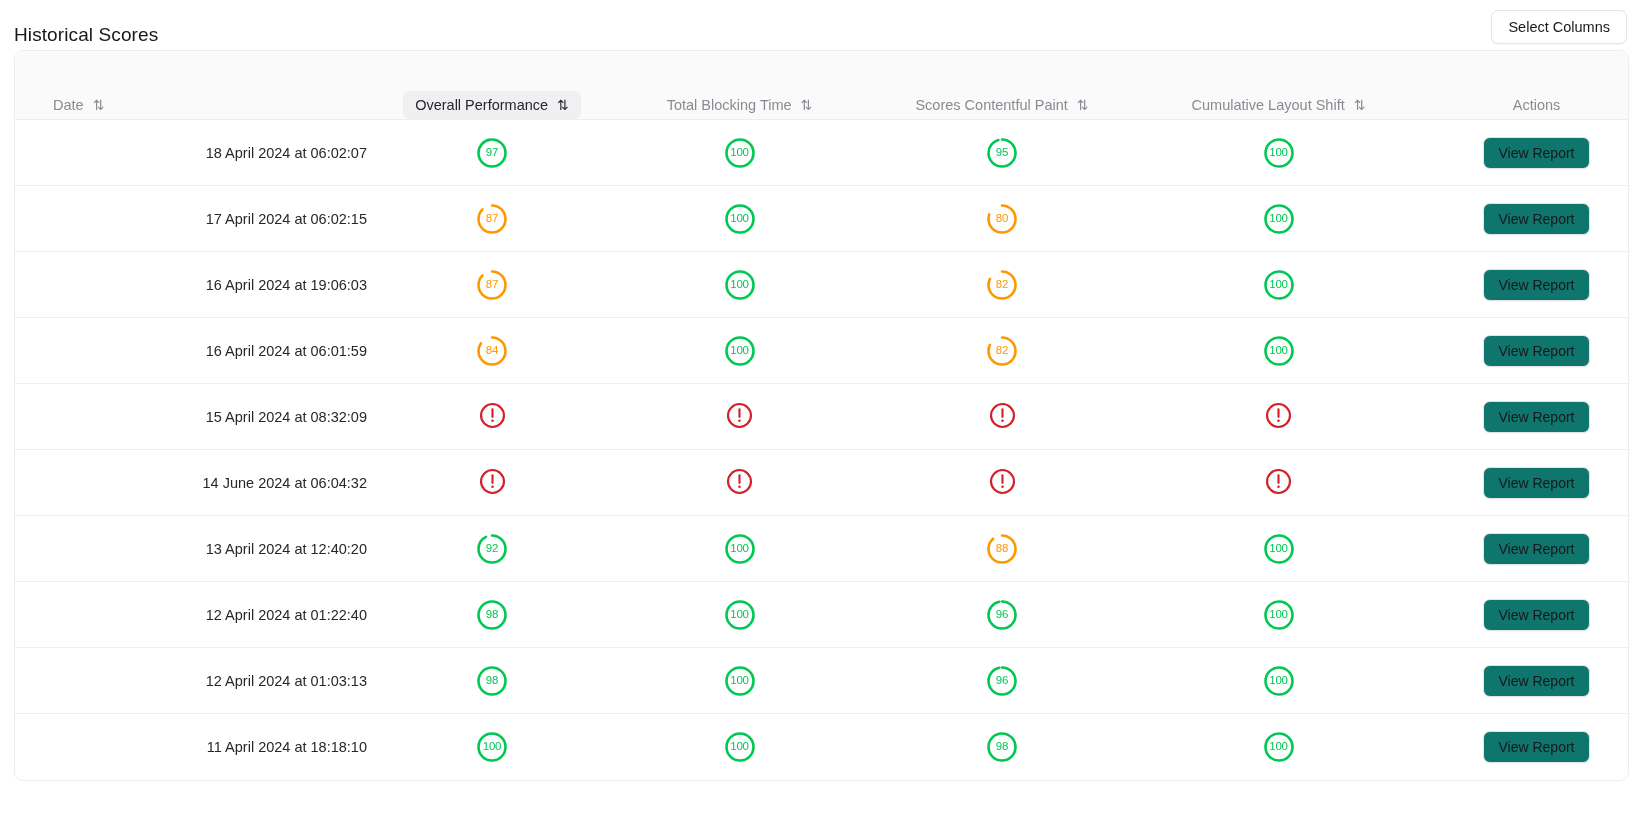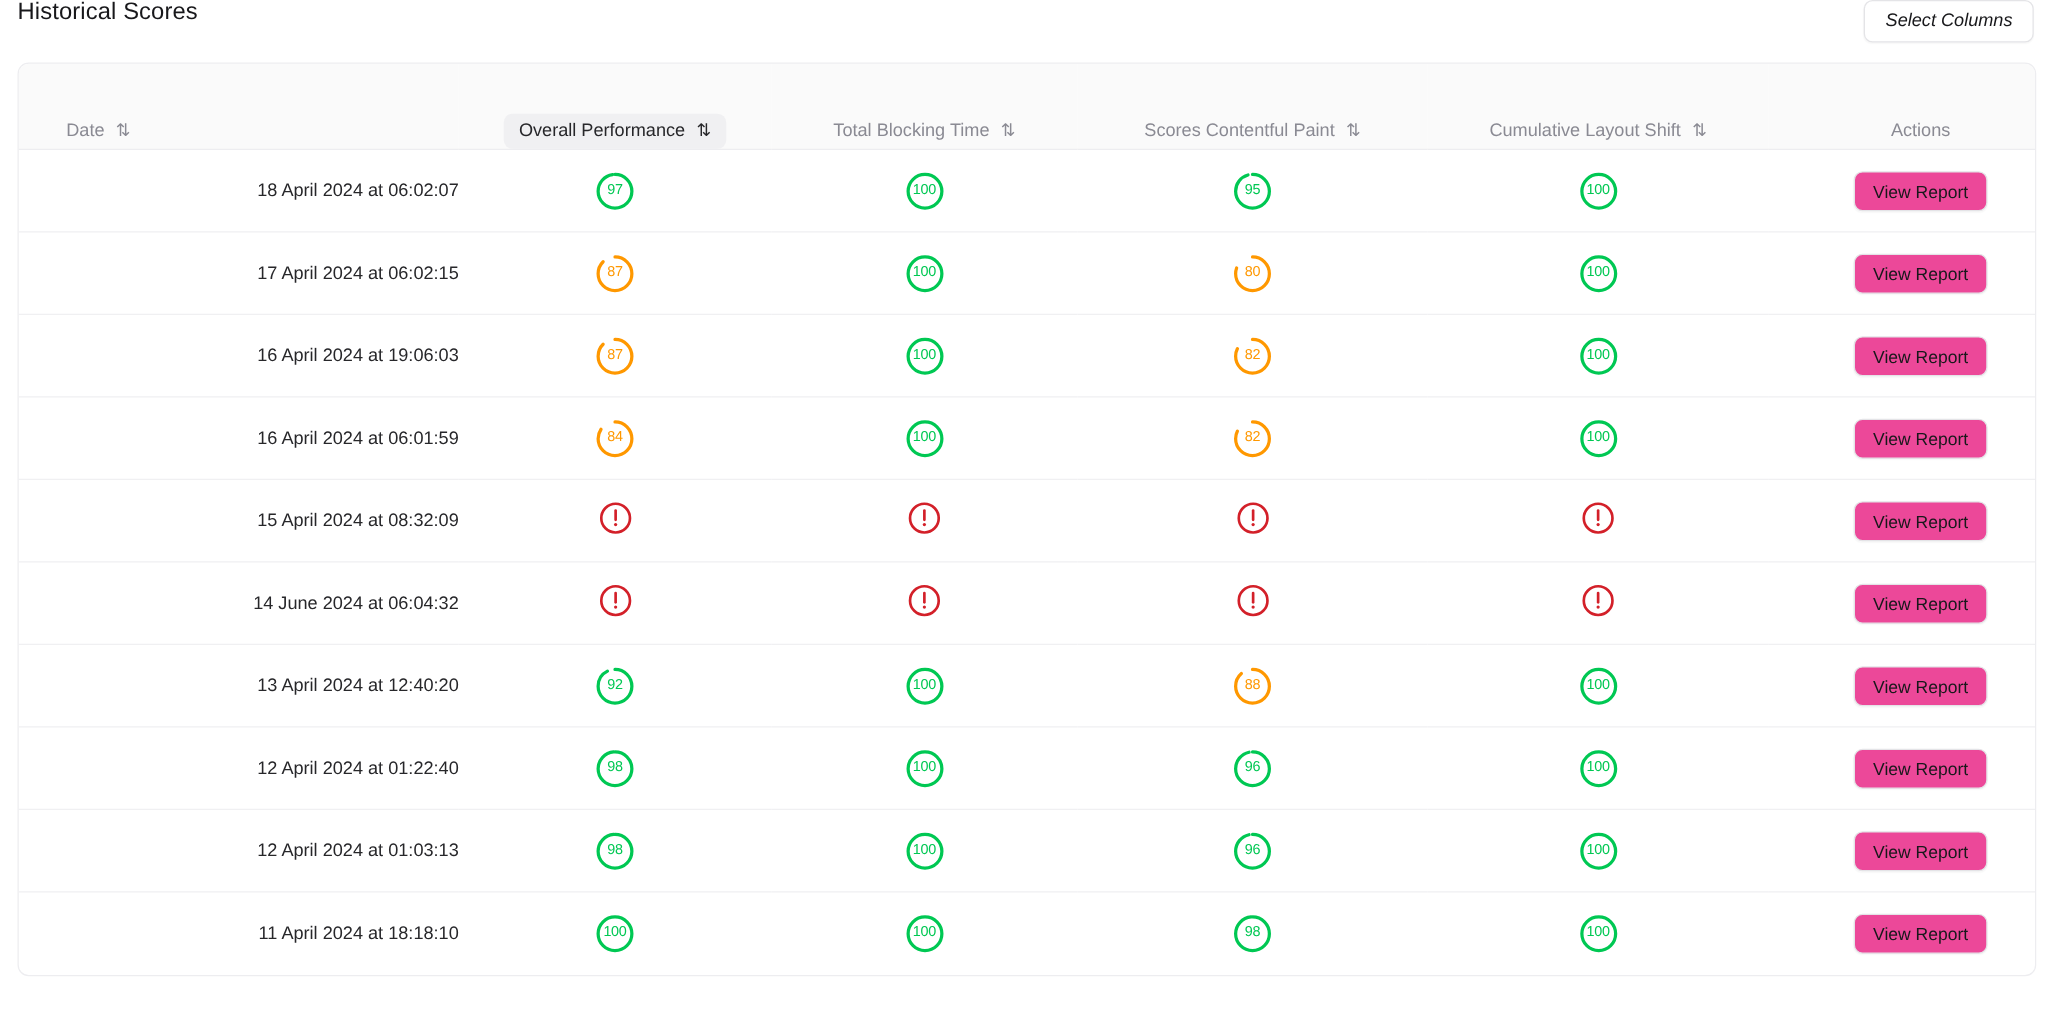--- a/index.html
+++ b/index.html
@@ -10,21 +10,21 @@
     font-family: "Liberation Sans", sans-serif;
     -webkit-font-smoothing: antialiased;
   }
 
   .page { width: 1643px; height: 815px; position: relative; overflow: hidden; background:#fff; }
 
   
   .topbar {
     height: 44px;
     display: flex;
-    align-items: flex-start;
+    align-items: flex-end;
     justify-content: space-between;
     padding: 0 16px 0 14px;
   }
   .page-title {
     font-size: 19px;
     color: #18181b;
     letter-spacing: .1px;
     line-height: 1;
   }
   .select-columns-btn {
@@ -33,21 +33,20 @@
     border-radius: 7px;
     height: 34px;
     padding: 0 16px;
     font-size: 14.5px;
     color: #18181b;
     display: flex;
     align-items: center;
     cursor: pointer;
     font-family: "Liberation Sans", sans-serif;
     box-shadow: 0 1px 1px rgba(16,24,40,.03);
-    font-style: italic;
   }
 
   
   .table-wrap {
     margin: 6px 14px 0 14px;
     border: 1px solid #ededf0;
     border-radius: 9px;
     overflow: hidden;
     background: #fff;
   }
@@ -61,21 +60,21 @@
     height: 42px;
     font-weight: normal;
     font-size: 14.5px;
     color: #8a8a93;
     border-bottom: 1px solid #ededf0;
     padding: 0;
     vertical-align: middle;
   }
   .th-inner {
     display: inline-flex;
-    align-items: flex-start;
+    align-items: center;
     gap: 9px;
     padding: 6px 12px;
     border-radius: 7px;
     white-space: nowrap;
     cursor: pointer;
     margin-top: 40px;
   }
   .th-inner.active {
     background: #f0f0f2;
     color: #27272a;
@@ -107,21 +106,21 @@
     color: #27272a;
     vertical-align: middle;
     padding: 0;
   }
   td.date-cell { padding-left: 26px; white-space: nowrap; text-align: right; }
   td.score-cell { text-align: center; }
   td.actions-cell { text-align: center; }
 
   .view-report-btn {
     border: 1px solid #e4e4e7;
-    background: #ec4899;
+    background: #0f766e;
     border-radius: 7px;
     height: 32px;
     padding: 0 14px;
     font-size: 14px;
     color: #18181b;
     cursor: pointer;
     font-family: "Liberation Sans", sans-serif;
     box-shadow: 0 1px 1px rgba(16,24,40,.03);
   }
 

